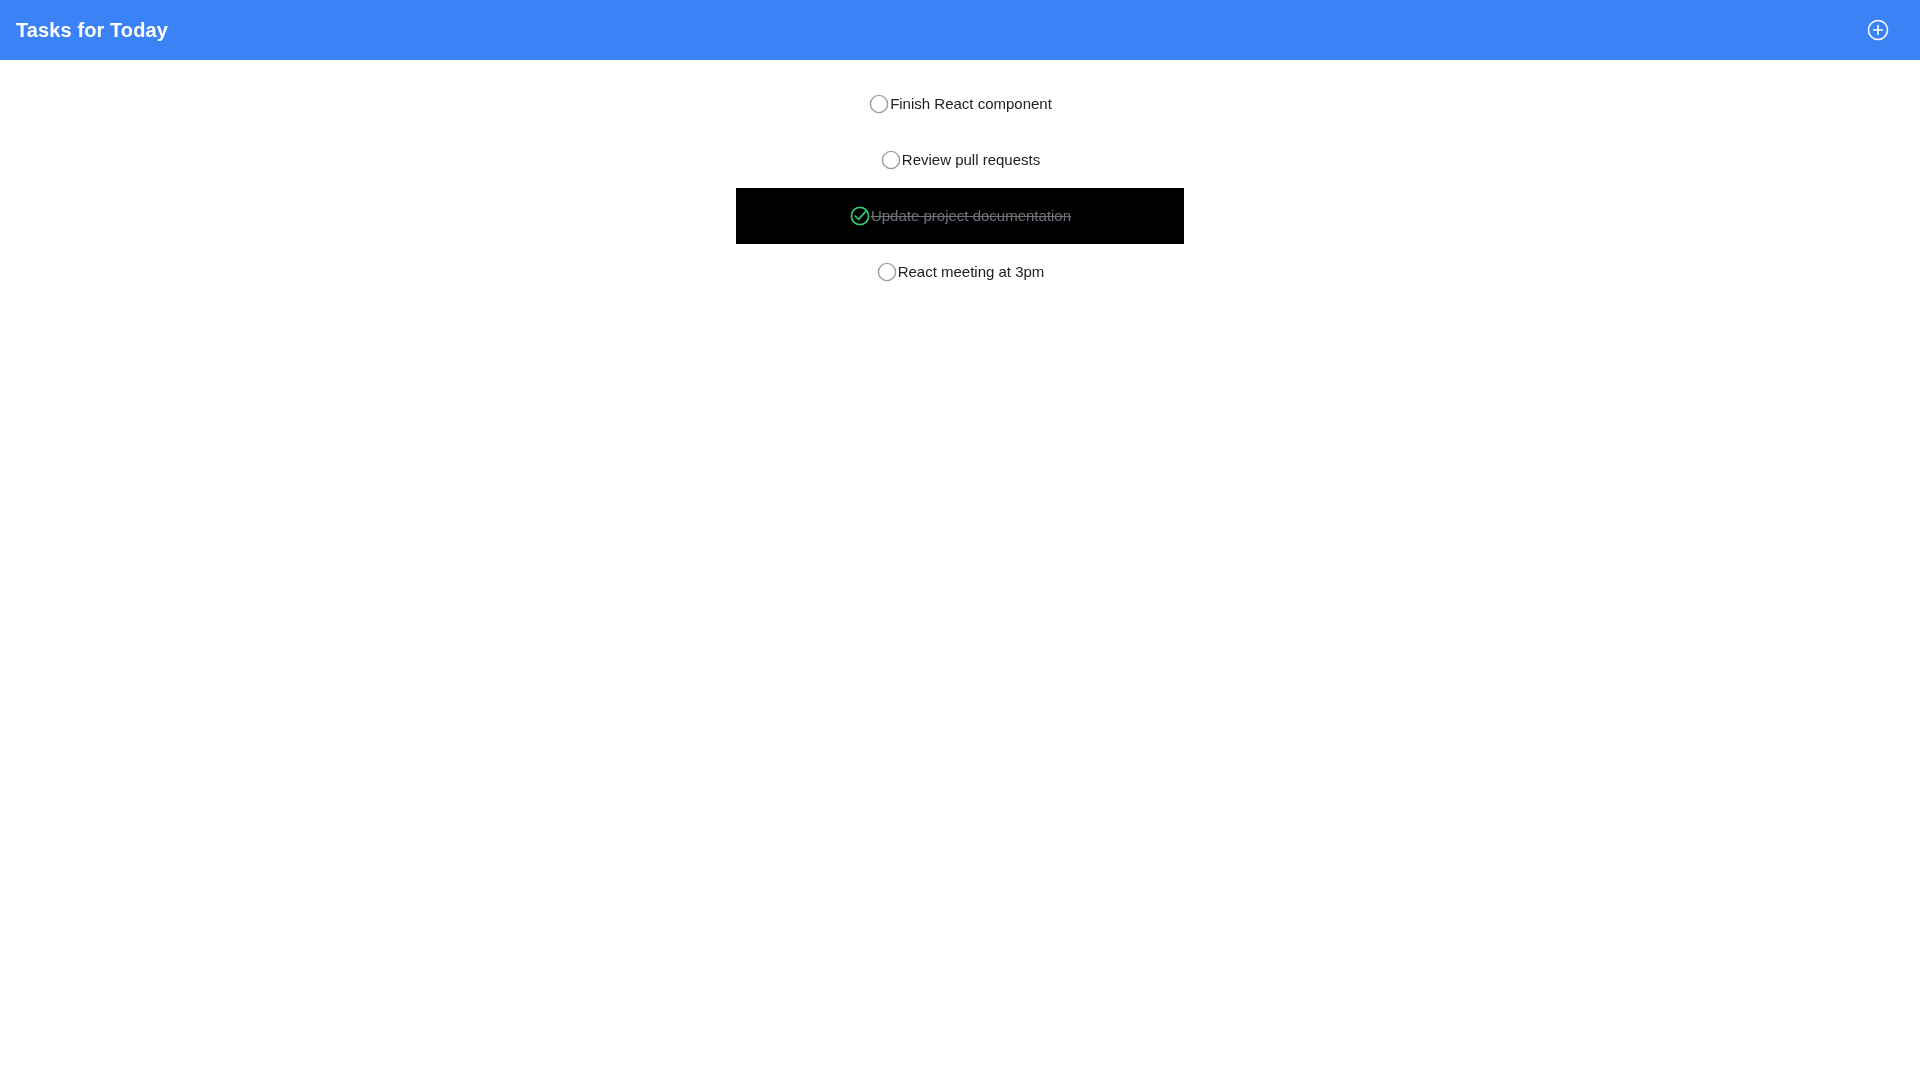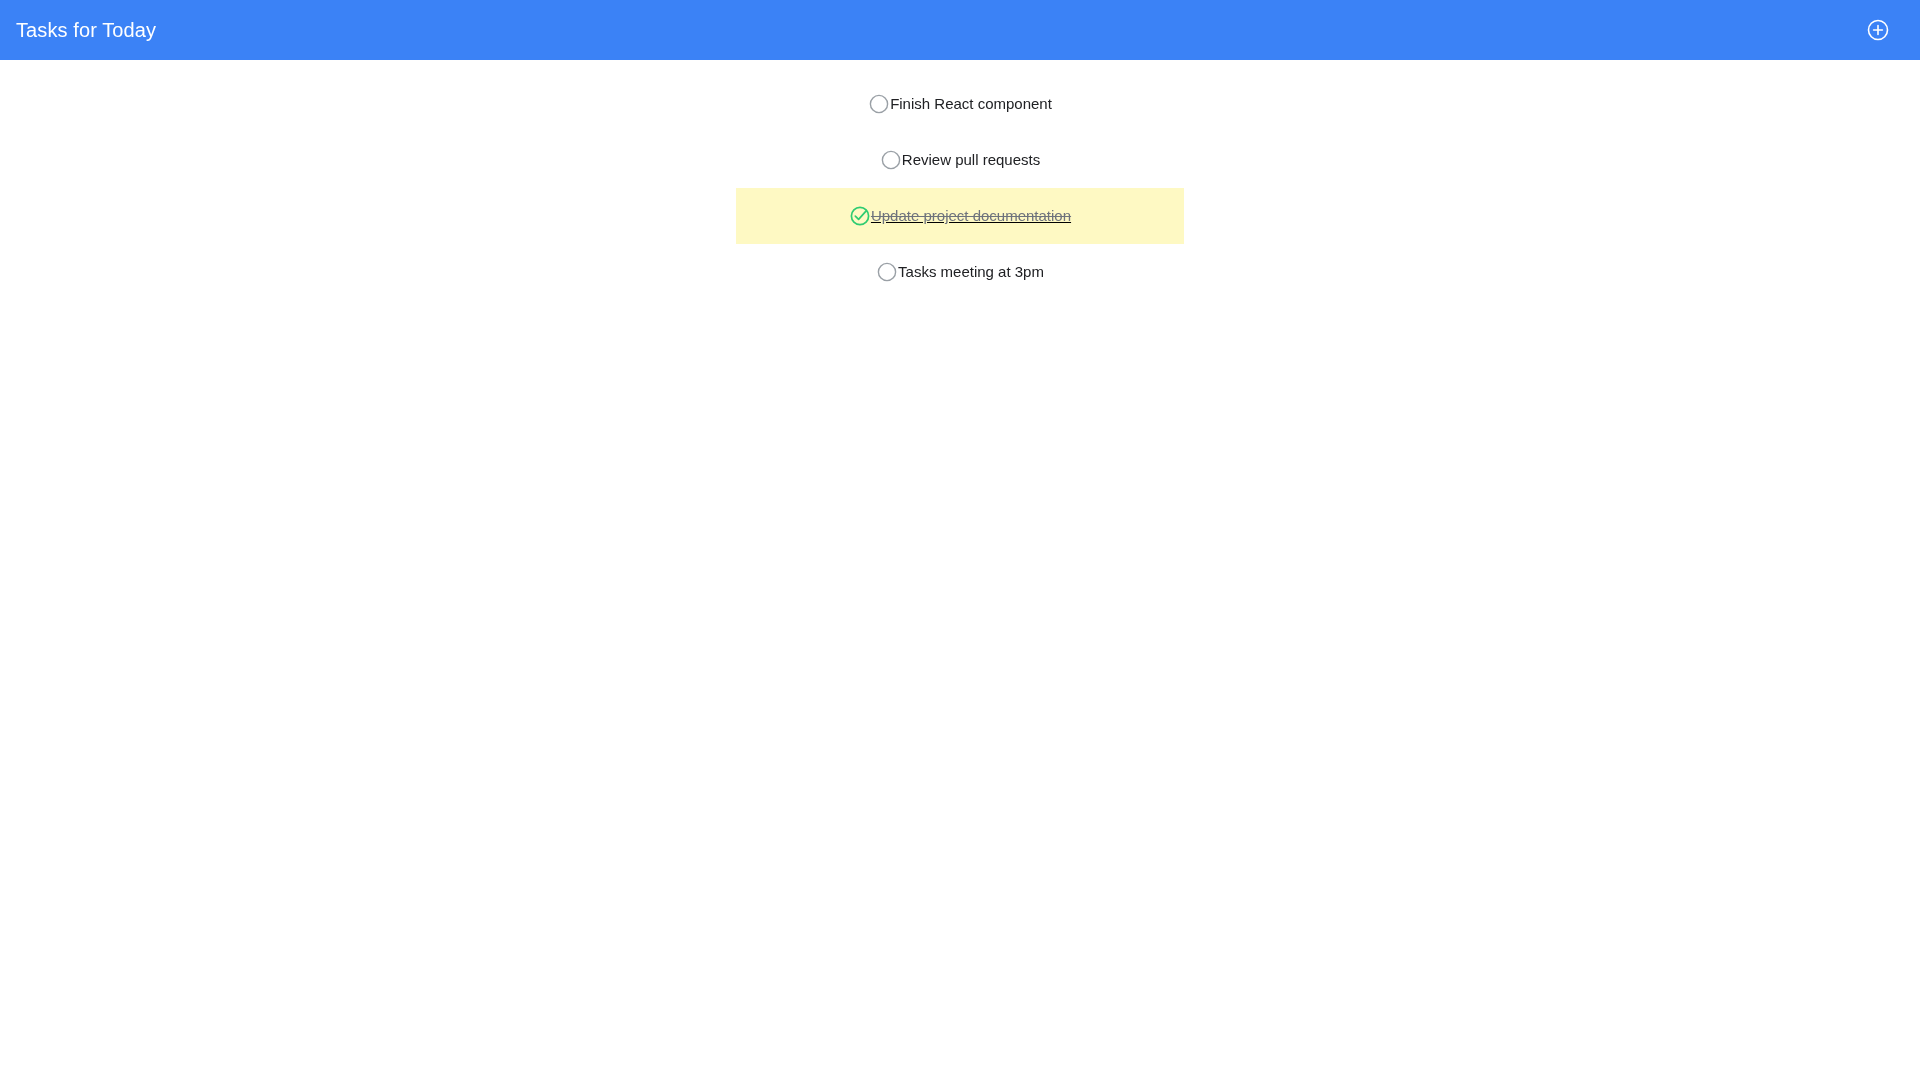--- a/index.html
+++ b/index.html
@@ -21,21 +21,21 @@
     background: #3b82f6;
     display: flex;
     align-items: center;
     justify-content: space-between;
     padding: 0 16px;
     box-sizing: border-box;
   }
   .app-title {
     color: #ffffff;
     font-size: 20px;
-    font-weight: 400;
+    font-weight: 700;
     letter-spacing: 0.1px;
     line-height: 1;
   }
   .add-button {
     width: 28px;
     height: 28px;
     display: flex;
     align-items: center;
     justify-content: center;
     background: transparent;
@@ -62,22 +62,21 @@
     height: 56px;
     display: flex;
     align-items: center;
     justify-content: center;
     padding: 0 16px;
     box-sizing: border-box;
     cursor: pointer;
     background: transparent;
   }
   .task-row.done {
-    background: #fef9c3;
-    text-decoration: underline;
+    background: #000000;
   }
   .check-slot {
     width: 22px;
     height: 22px;
     flex: 0 0 22px;
     display: flex;
     align-items: center;
     justify-content: center;
   }
   .check-slot svg { display: block; }
@@ -136,16 +135,16 @@
           </svg>
         </span>
         <span class="task-label">Update project documentation</span>
       </div>
       <div class="task-row">
         <span class="check-slot">
           <svg width="22" height="22" viewBox="0 0 22 22" fill="none">
             <circle cx="11" cy="11" r="8.6" stroke="#9aa0a6" stroke-width="1.4"></circle>
           </svg>
         </span>
-        <span class="task-label">Tasks meeting at 3pm</span>
+        <span class="task-label">React meeting at 3pm</span>
       </div>
     </div>
 </div>
 
 </body></html>

